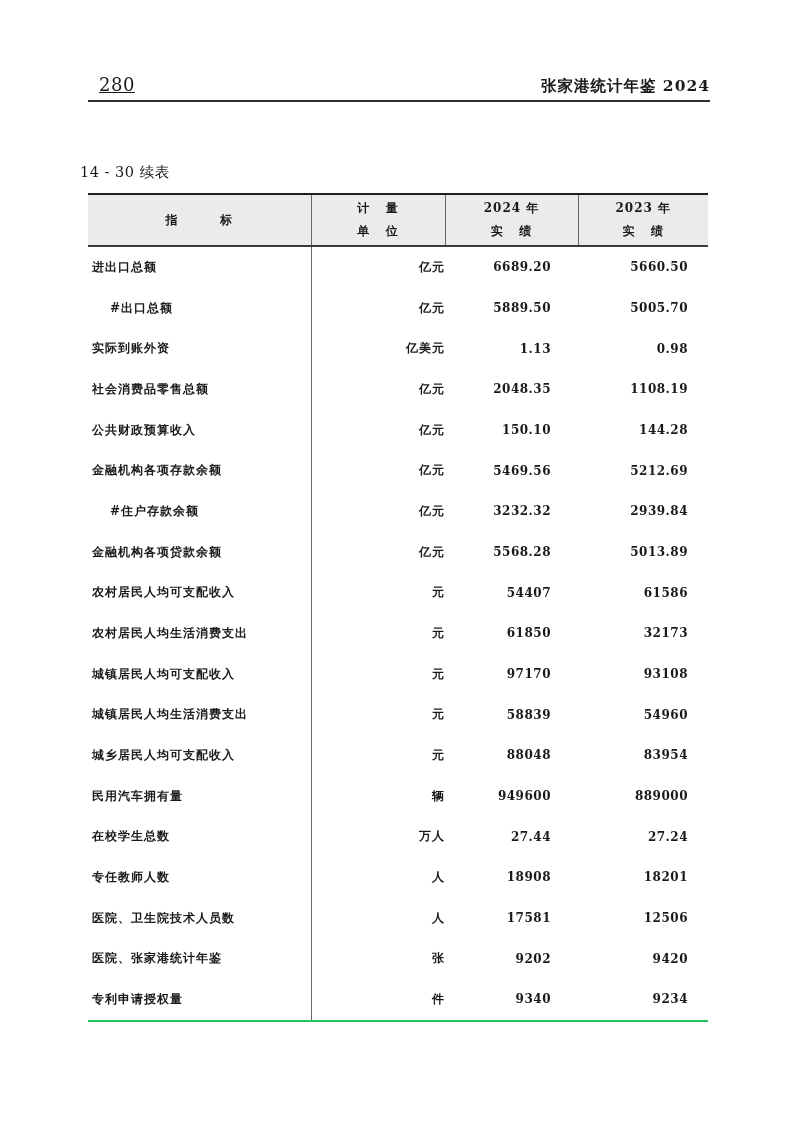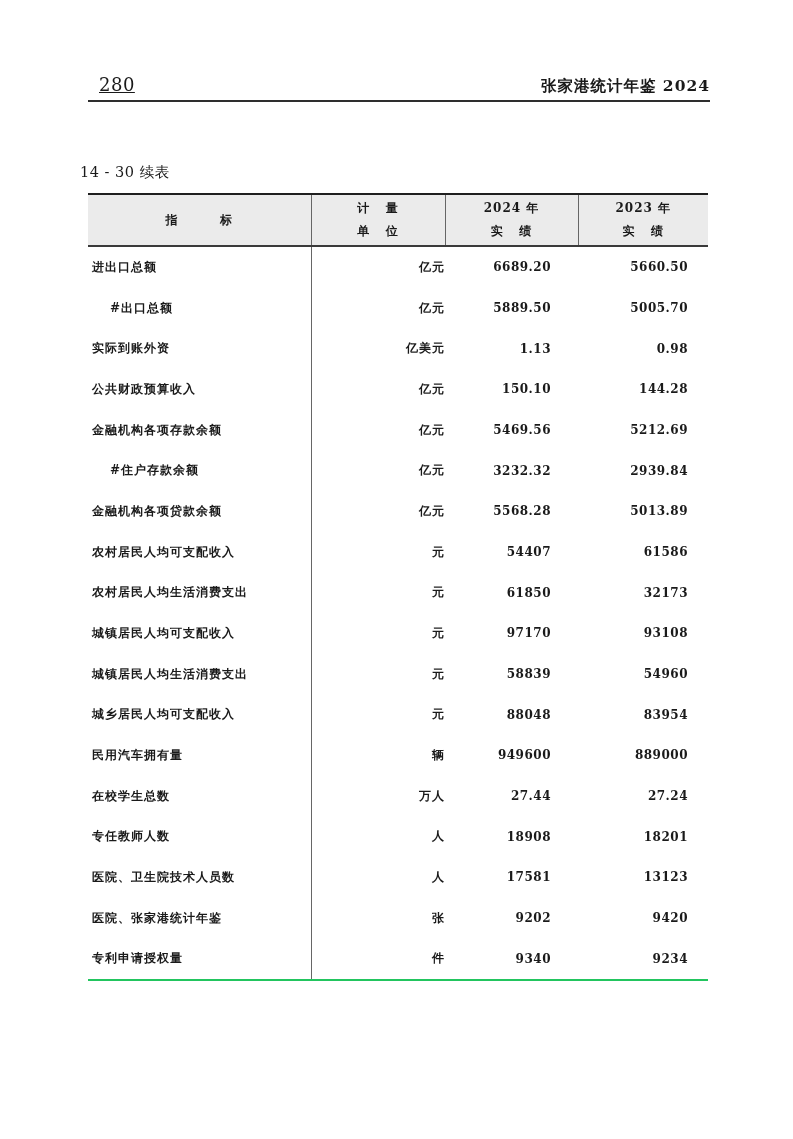--- a/index.html
+++ b/index.html
@@ -161,20 +161,26 @@
       <td class="c-v23">5005.70</td>
     </tr>
 
     <tr>
       <td class="c-ind">实际到账外资</td>
       <td class="c-unit">亿美元</td>
       <td class="c-v24">1.13</td>
       <td class="c-v23">0.98</td>
     </tr>
 
+    <tr>
+      <td class="c-ind">社会消费品零售总额</td>
+      <td class="c-unit">亿元</td>
+      <td class="c-v24">2048.35</td>
+      <td class="c-v23">1108.19</td>
+    </tr>
 
     <tr>
       <td class="c-ind">公共财政预算收入</td>
       <td class="c-unit">亿元</td>
       <td class="c-v24">150.10</td>
       <td class="c-v23">144.28</td>
     </tr>
 
     <tr>
       <td class="c-ind">金融机构各项存款余额</td>
@@ -250,21 +256,21 @@
       <td class="c-ind">专任教师人数</td>
       <td class="c-unit">人</td>
       <td class="c-v24">18908</td>
       <td class="c-v23">18201</td>
     </tr>
 
     <tr>
       <td class="c-ind">医院、卫生院技术人员数</td>
       <td class="c-unit">人</td>
       <td class="c-v24">17581</td>
-      <td class="c-v23">13123</td>
+      <td class="c-v23">12506</td>
     </tr>
 
     <tr>
       <td class="c-ind">医院、张家港统计年鉴</td>
       <td class="c-unit">张</td>
       <td class="c-v24">9202</td>
       <td class="c-v23">9420</td>
     </tr>
 
     <tr>

